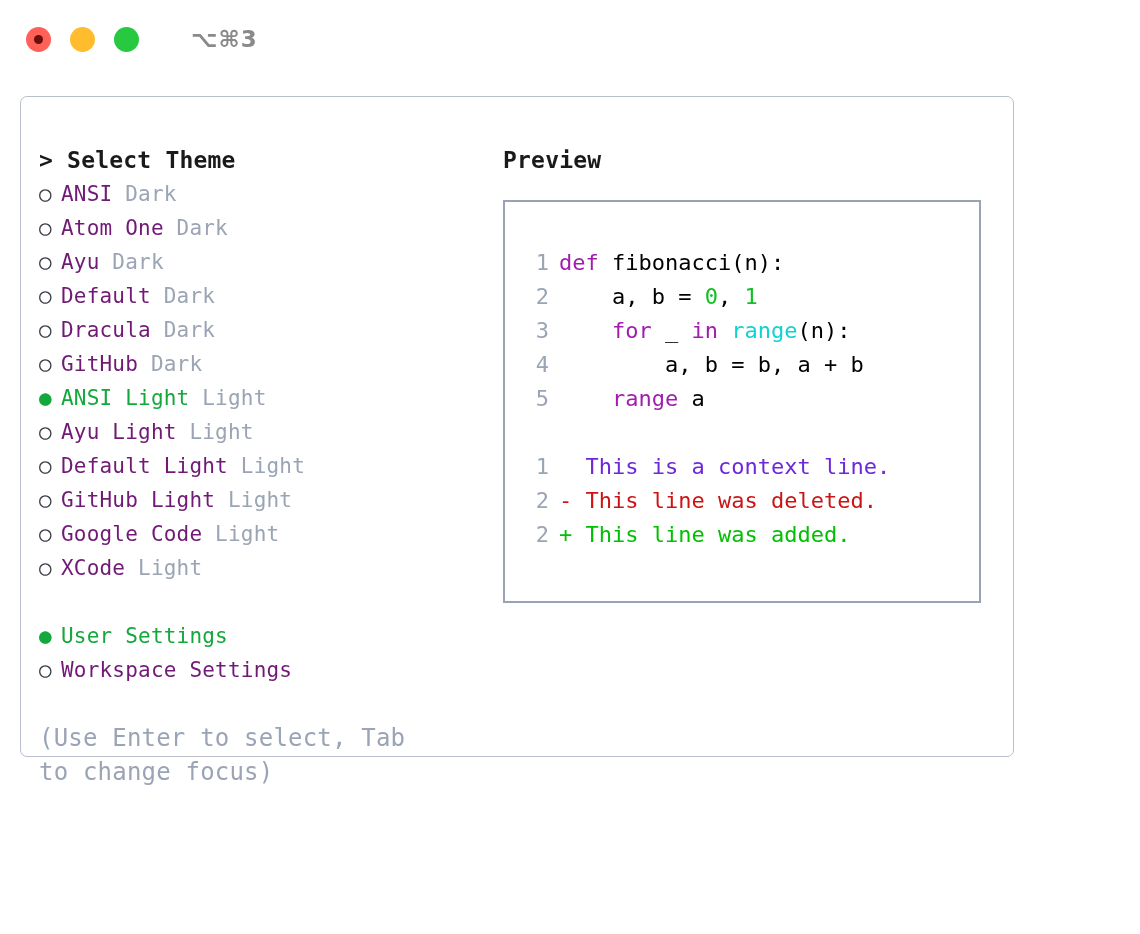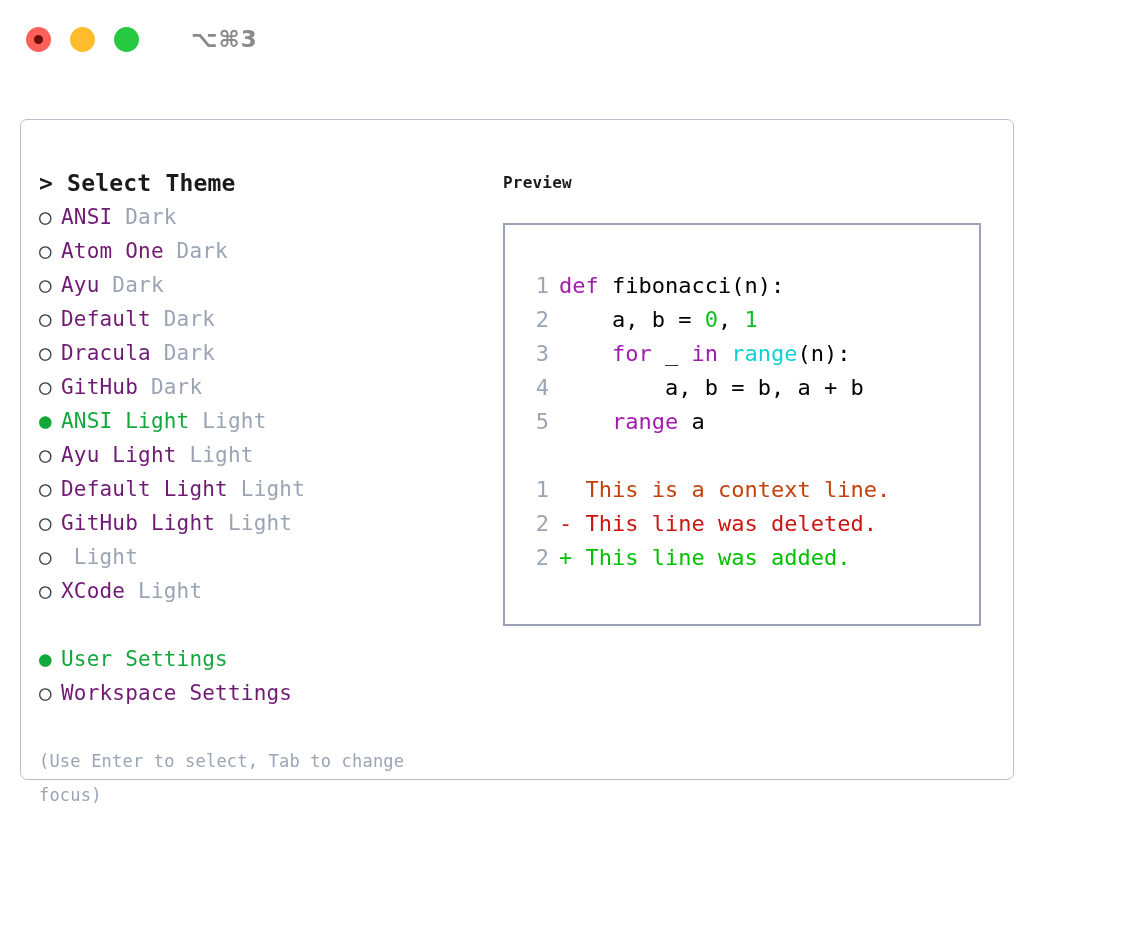--- a/index.html
+++ b/index.html
@@ -74,21 +74,20 @@
   .card {
     position: absolute;
     left: 20px;
     top: 96px;
     width: 994px;
     height: 661px;
     border: 1.5px solid #b9c0cc;
     border-radius: 7px;
     box-sizing: border-box;
     background: #ffffff;
-    margin-top: 23px;
   }
 
   .card-inner {
     position: relative;
     width: 100%;
     height: 100%;
     box-sizing: border-box;
     padding: 46px 0 0 0;
   }
 
@@ -140,33 +139,33 @@
     line-height: 34px;
     padding-left: 22px;
     white-space: pre;
     letter-spacing: 0.2px;
   }
 
   .spacer-sm { height: 34px; }
 
   .hint {
     color: #9aa4b4;
-    font-size: 17px;
+    font-size: 24px;
     line-height: 34px;
     width: 408px;
     letter-spacing: 0.2px;
   }
 
   
   .right-col {
     padding-left: 20px;
     box-sizing: border-box;
   }
   .preview-heading {
-    font-size: 16px;
+    font-size: 23px;
     font-weight: bold;
     color: #1a1a1a;
     line-height: 34px;
     letter-spacing: 0.2px;
     margin-bottom: 23px;
   }
 
   .preview-box {
     width: 478px;
     height: 403px;
@@ -191,21 +190,21 @@
     margin-right: 10px;
   }
   .code-text { white-space: pre; }
 
   .tok-kw   { color: #a21caf; }
   .tok-num  { color: #11c024; }
   .tok-fn   { color: #10d2d2; }
   .tok-plain{ color: #000000; }
 
   .diff-gap { height: 34px; }
-  .diff-context { color: #c2410c; }
+  .diff-context { color: #6d28d9; }
   .diff-del     { color: #cc1414; }
   .diff-add     { color: #00c000; }
 </style>
 </head>
 <body>
 
 <div class="app-window">
 
   <div class="titlebar">
     <div class="traffic-lights">
@@ -228,21 +227,21 @@
               <div class="opt-row"><span class="opt-marker">○</span><span class="opt-label">ANSI</span><span class="opt-suffix"> Dark</span></div>
               <div class="opt-row"><span class="opt-marker">○</span><span class="opt-label">Atom One</span><span class="opt-suffix"> Dark</span></div>
               <div class="opt-row"><span class="opt-marker">○</span><span class="opt-label">Ayu</span><span class="opt-suffix"> Dark</span></div>
               <div class="opt-row"><span class="opt-marker">○</span><span class="opt-label">Default</span><span class="opt-suffix"> Dark</span></div>
               <div class="opt-row"><span class="opt-marker">○</span><span class="opt-label">Dracula</span><span class="opt-suffix"> Dark</span></div>
               <div class="opt-row"><span class="opt-marker">○</span><span class="opt-label">GitHub</span><span class="opt-suffix"> Dark</span></div>
               <div class="opt-row is-selected"><span class="opt-marker selected">●</span><span class="opt-label">ANSI Light</span><span class="opt-suffix"> Light</span></div>
               <div class="opt-row"><span class="opt-marker">○</span><span class="opt-label">Ayu Light</span><span class="opt-suffix"> Light</span></div>
               <div class="opt-row"><span class="opt-marker">○</span><span class="opt-label">Default Light</span><span class="opt-suffix"> Light</span></div>
               <div class="opt-row"><span class="opt-marker">○</span><span class="opt-label">GitHub Light</span><span class="opt-suffix"> Light</span></div>
-              <div class="opt-row"><span class="opt-marker">○</span><span class="opt-suffix"> Light</span></div>
+              <div class="opt-row"><span class="opt-marker">○</span><span class="opt-label">Google Code</span><span class="opt-suffix"> Light</span></div>
               <div class="opt-row"><span class="opt-marker">○</span><span class="opt-label">XCode</span><span class="opt-suffix"> Light</span></div>
             </div>
 
           <div class="spacer-sm"></div>
 
 
           <div class="opt-list" id="apply-list">
               <div class="opt-row is-selected"><span class="opt-marker selected">●</span><span class="opt-label">User Settings</span></div>
               <div class="opt-row"><span class="opt-marker">○</span><span class="opt-label">Workspace Settings</span></div>
             </div>

